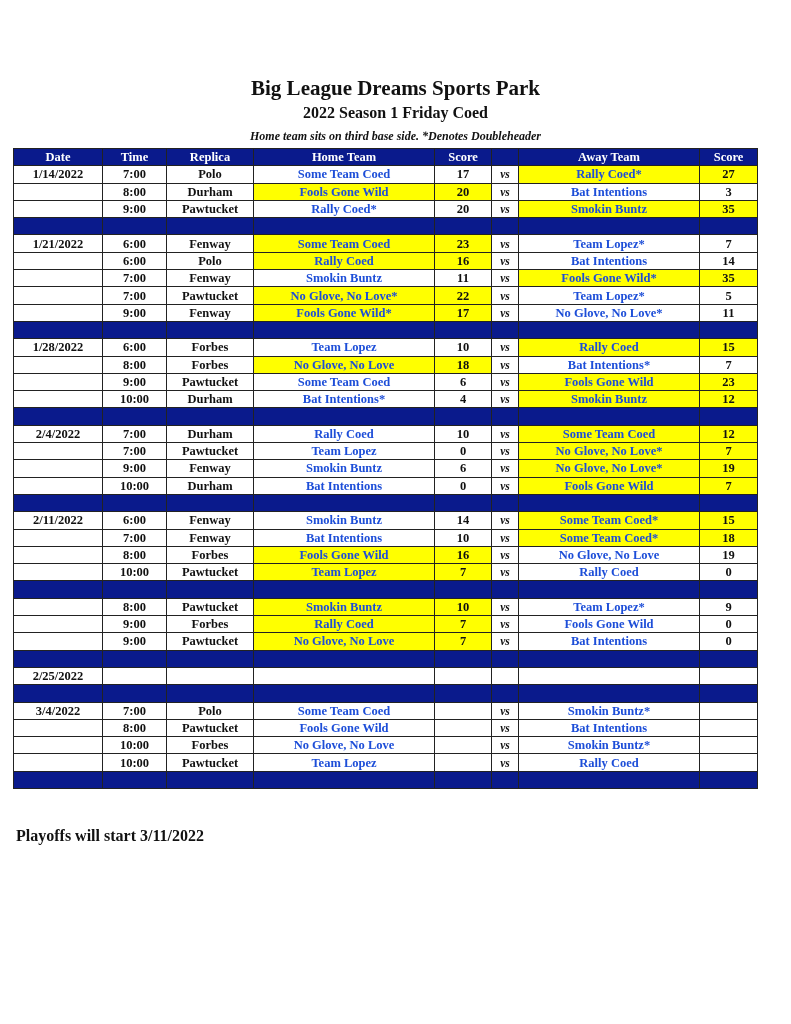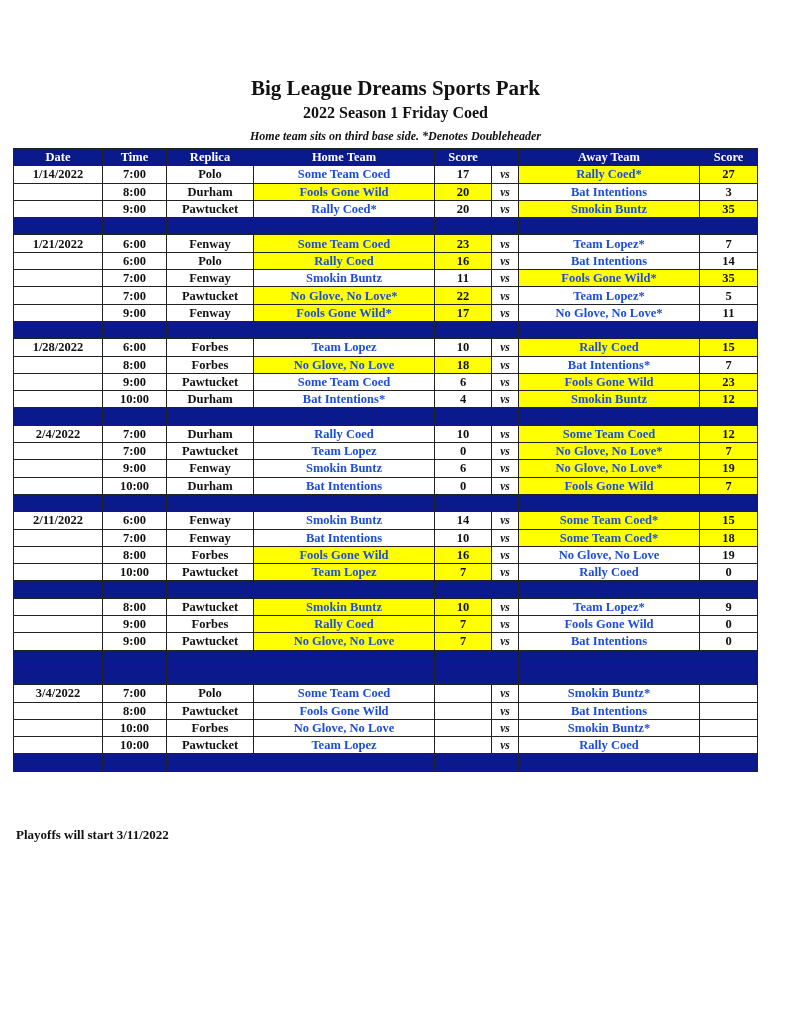--- a/index.html
+++ b/index.html
@@ -8,21 +8,21 @@
   #t1 { top:76px; font-size:21px; }
   #t2 { top:104px; font-size:16px; }
   #t3 { top:129px; font-size:12px; font-style:italic; }
   table { position:absolute; left:13px; top:148px; border-collapse:collapse; table-layout:fixed; width:744px;border-radius:15px; }
   td, th { border:1.5px solid #222; height:16.3px; padding:0; text-align:center; font-weight:bold; font-size:12.5px; line-height:14px; overflow:hidden; white-space:nowrap; }
   th { background:#0a1a8c; color:#ffffff; font-size:12.5px; }
   tr.sep td { background:#0a1a8c; height:16.3px; }
   td.y { background:#ffff00; }
   td.vs { font-style:italic; font-size:11.5px; }
   td.home, td.away { color:#1d4ed8; }
-  #footer { position:absolute; left:16px; top:827px; font-size:13px; font-weight:bold; }
+  #footer { position:absolute; left:16px; top:827px; font-size:16px; font-weight:bold; }
 </style>
 </head>
 <body>
 
 <div id="t1" class="title">Big League Dreams Sports Park</div>
 <div id="t2" class="title">2022 Season 1 Friday Coed</div>
 <div id="t3" class="title">Home team sits on third base side.  *Denotes Doubleheader</div>
 
 <table>
   <colgroup>
@@ -331,20 +331,30 @@
       <tr class="sep">
         <td></td>
         <td></td>
         <td></td>
         <td></td>
         <td></td>
         <td></td>
         <td></td>
         <td></td>
       </tr>
+      <tr>
+        <td>2/25/2022</td>
+        <td></td>
+        <td></td>
+        <td class="home"></td>
+        <td class=""></td>
+        <td class="vs"></td>
+        <td class="away"></td>
+        <td class=""></td>
+      </tr>
       <tr class="sep">
         <td></td>
         <td></td>
         <td></td>
         <td></td>
         <td></td>
         <td></td>
         <td></td>
         <td></td>
       </tr>

